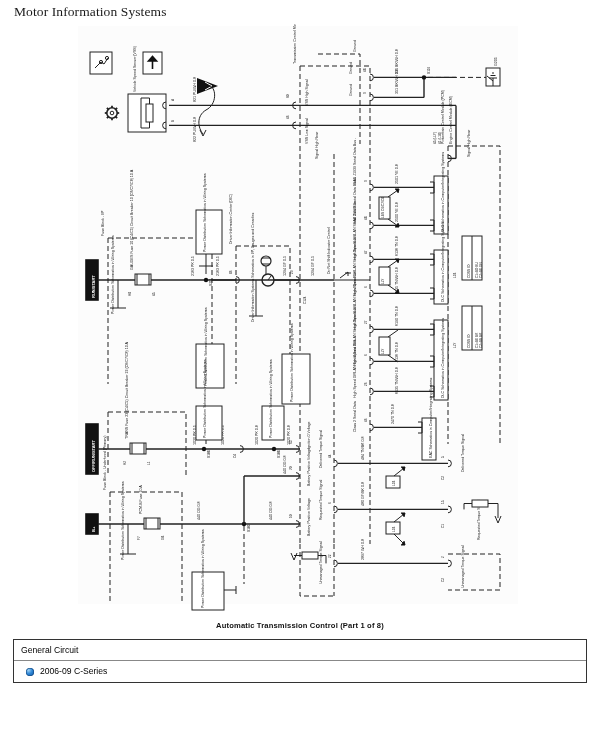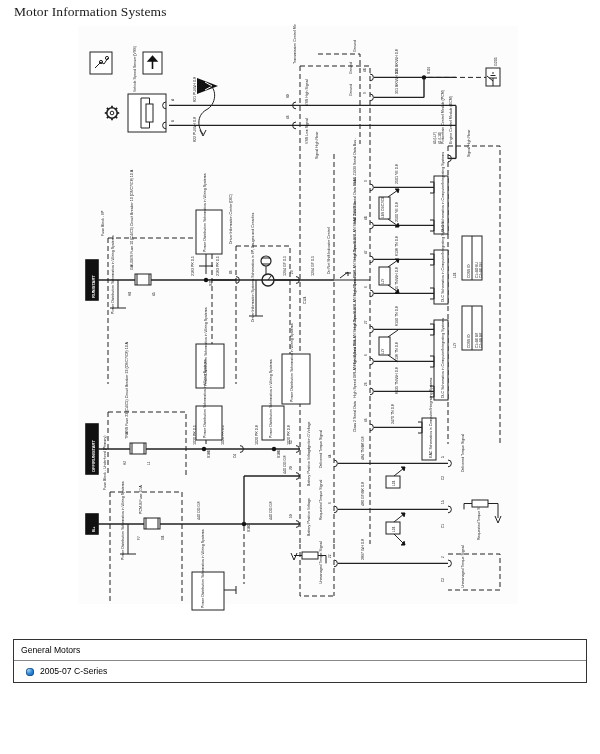--- a/index.html
+++ b/index.html
@@ -495,24 +495,25 @@
     <line x1="326" y1="531.5" x2="326" y2="539.4" class="ln"></line>
     <line x1="294" y1="531.5" x2="302" y2="531.5" class="ln"></line>
     <path d="M291 529 L294 536 L297 529" class="ln"></path>
 
     <path d="M300 520 L300 572 L334 572 M334 520 L334 572" class="dsh"></path>
 
     <path d="M448 530 L500 530 L500 566 L448 566" class="dsh"></path>
   </svg>
   </div>
 
+  <div id="caption">Automatic Transmission Control (Part 1 of 8)</div>
 
   <div id="vehicle-panel">
     <div class="panel-row">
-      <span class="lbl">General Motors</span>
+      <span class="lbl">General Circuit</span>
     </div>
     <div class="panel-row sub">
       <span class="bullet-icon"></span>
-      <span class="lbl">2005-07 C-Series</span>
+      <span class="lbl">2006-09 C-Series</span>
     </div>
   </div>
 
 </div>
 
 </body></html>

